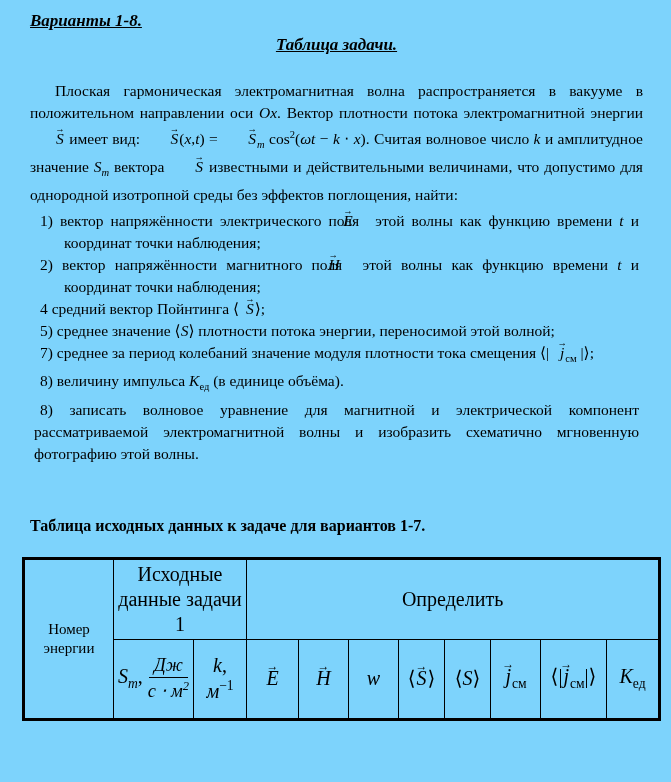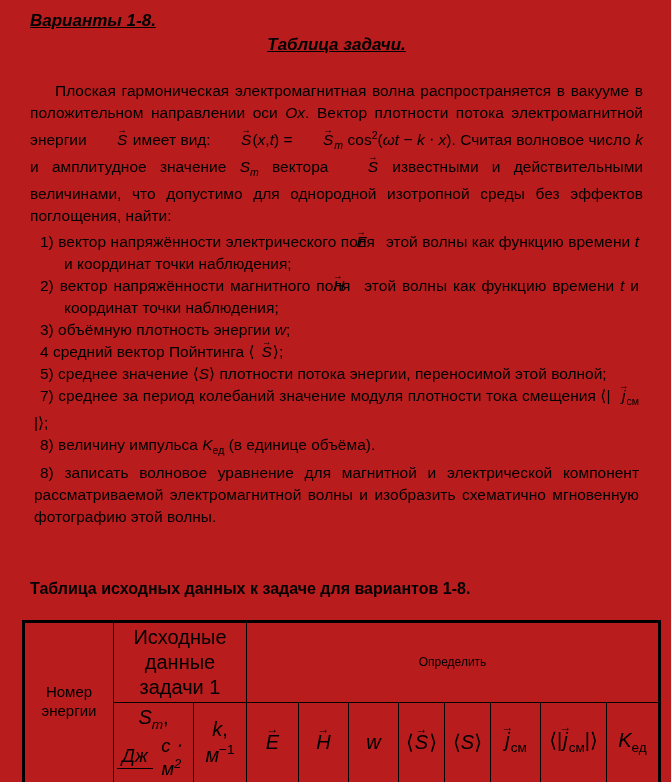--- a/index.html
+++ b/index.html
@@ -4,25 +4,25 @@
 <style>
   html, body {
     margin: 0;
     padding: 0;
     background: #ffffff;
   }
   .page {
     position: relative;
     width: 671px;
     height: 782px;
-    background: #b91c1c;
+    background: #7dd3fc;
     overflow: hidden;
     box-sizing: border-box;
     padding: 10px 28px 0 30px;
-    font-family: Liberation Sans, sans-serif;
+    font-family: Liberation Serif, serif;
     font-size: 15.5px;
     line-height: 22px;
     color: #000000;
   }
   .doc-title {
     font-size: 17px;
     font-weight: bold;
     font-style: italic;
     text-decoration: underline;
     margin: 0 0 2px 0;
@@ -85,27 +85,27 @@
     line-height: 1.25;
     overflow: hidden;
   }
   td.cell-variant { font-size: 15px; }
   td.cell-initial {
     text-align: left;
     vertical-align: middle;
     padding-left: 6px;
     font-size: 20px;
   }
-  td.cell-determine { font-size: 12px; }
+  td.cell-determine { font-size: 20px; }
   tr.row-top td { height: 42px; }
   tr.row-symbols td { height: 74px; font-size: 20px; }
 
   .frac {
     display: inline-flex;
-    flex-direction: row;
+    flex-direction: column;
     align-items: center;
     vertical-align: middle;
     font-size: 0.92em;
     line-height: 1.2;
     font-style: italic;
   }
   .frac .fr-num { border-bottom: 1px solid #000; padding: 0 5px 1px 5px; }
   .frac .fr-den { padding-top: 1px; }
 </style>
 </head>
@@ -115,29 +115,28 @@
 
   <h1 class="doc-title">Варианты 1-8.</h1>
 
   <h2 class="doc-subtitle">Таблица задачи.</h2>
 
   <p class="intro">Плоская гармоническая электромагнитная волна распространяется в вакууме в положительном направлении оси <i>Ox</i>. Вектор плотности потока электромагнитной энергии <span class="vec"><i>S</i></span> имеет вид: <span class="vec"><i>S</i></span>(<i>x</i>,<i>t</i>) = <span class="vec"><i>S</i></span><sub><i>m</i></sub> cos<sup>2</sup>(<i>ωt</i> − <i>k</i> ⋅ <i>x</i>). Считая волновое число <i>k</i> и амплитудное значение <i>S</i><sub><i>m</i></sub> вектора <span class="vec"><i>S</i></span> известными и действительными величинами, что допустимо для однородной изотропной среды без эффектов поглощения, найти:</p>
 
   <div class="list">
     <div class="li hang">1) вектор напряжённости электрического поля <span class="vec"><i>E</i></span> этой волны как функцию времени <i>t</i> и координат точки наблюдения;</div>
     <div class="li hang">2) вектор напряжённости магнитного поля <span class="vec"><i>H</i></span> этой волны как функцию времени <i>t</i> и координат точки наблюдения;</div>
-    <div class="li flat">3) объёмную плотность энергии <i>w</i>;</div>
     <div class="li flat">4 средний вектор Пойнтинга ⟨<span class="vec"><i>S</i></span>⟩;</div>
     <div class="li flat">5) среднее значение ⟨<i>S</i>⟩ плотности потока энергии, переносимой этой волной;</div>
     <div class="li flat">7) среднее за период колебаний значение модуля плотности тока смещения ⟨| <span class="vec"><i>j</i></span><sub>см</sub> |⟩;</div>
     <div class="li flat">8) величину импульса <i>K</i><sub>ед</sub> (в единице объёма).</div>
     <div class="li flat">8) записать волновое уравнение для магнитной и электрической компонент рассматриваемой электромагнитной волны и изобразить схематично мгновенную фотографию этой волны.</div>
   </div>
 
-  <h3 class="table-heading">Таблица исходных данных к задаче для вариантов 1-8.</h3>
+  <h3 class="table-heading">Таблица исходных данных к задаче для вариантов 1-7.</h3>
 
   <table class="data-table">
     <colgroup>
       <col style="width:90px">
       <col style="width:80px">
       <col style="width:53px">
       <col style="width:52px">
       <col style="width:50px">
       <col style="width:50px">
       <col style="width:46px">

